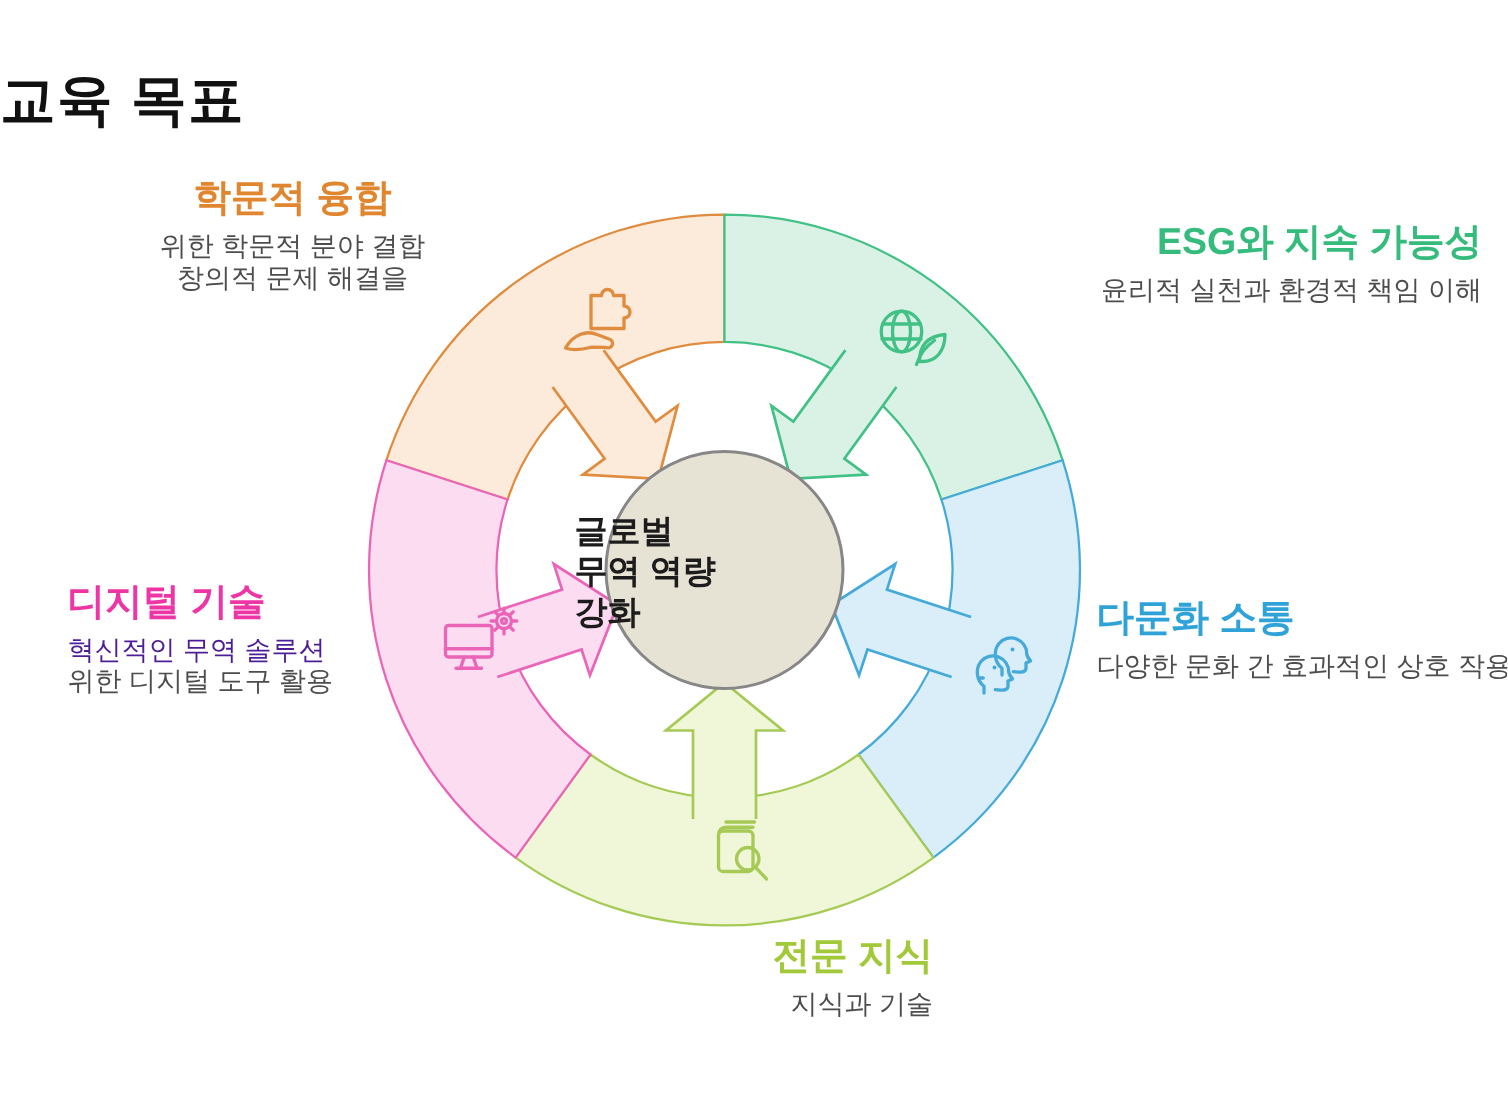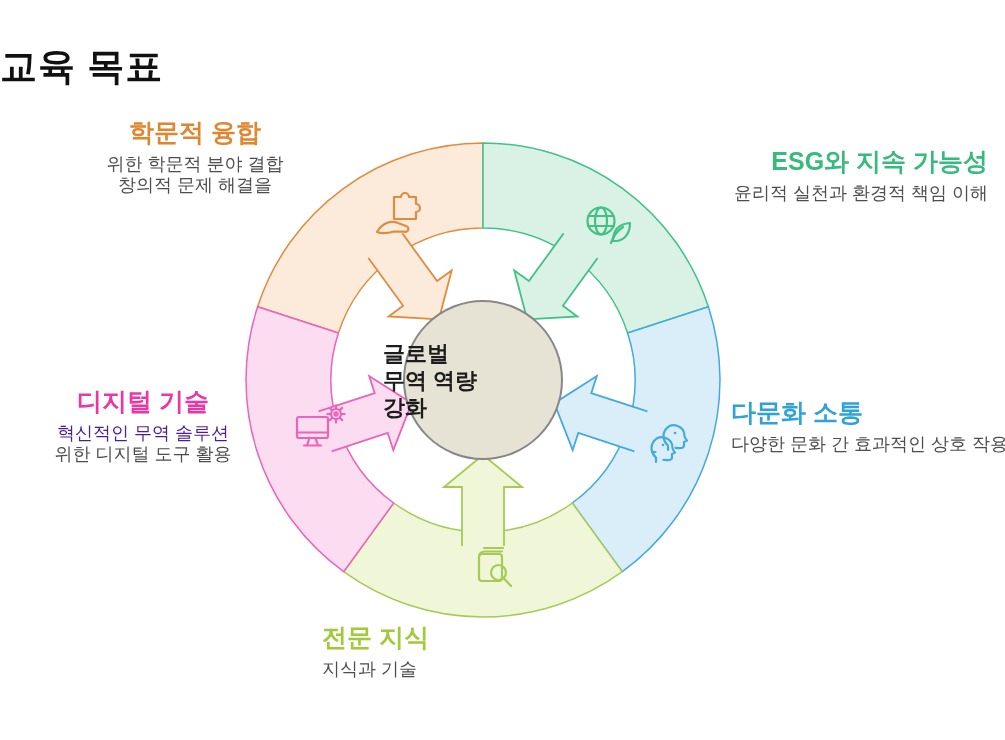--- a/index.html
+++ b/index.html
@@ -11,22 +11,22 @@
   .page-title{
     position:absolute;top:42px;left:0;width:100%;margin:0;
     font-size:37px;font-weight:800;letter-spacing:1px;color:#111;
   }
   .seg-label{position:absolute;}
   .seg-label h2{margin:0 0 7px 0;font-size:25px;font-weight:700;line-height:1.1;}
   .seg-label .sub-line{font-size:18px;line-height:21px;white-space:nowrap;}
   .lbl-academic{left:45px;top:119px;width:300px;text-align:center;}
   .lbl-esg{left:648px;top:128px;width:340px;text-align:right;margin-top:20px;}
   .lbl-multicultural{left:731px;top:399px;width:280px;text-align:left;}
-  .lbl-professional{left:322px;top:624px;width:300px;text-align:left;}
-  .lbl-digital{left:1px;top:388px;width:284px;text-align:center;}
+  .lbl-professional{left:322px;top:624px;width:300px;text-align:right;}
+  .lbl-digital{left:1px;top:388px;width:284px;text-align:left;padding-left:44px;}
   .center-label{
     position:absolute;left:383px;top:340px;width:200px;
     font-size:22px;font-weight:700;line-height:27px;
   }
 </style>
 </head>
 <body>
 
 <div class="stage">
 

